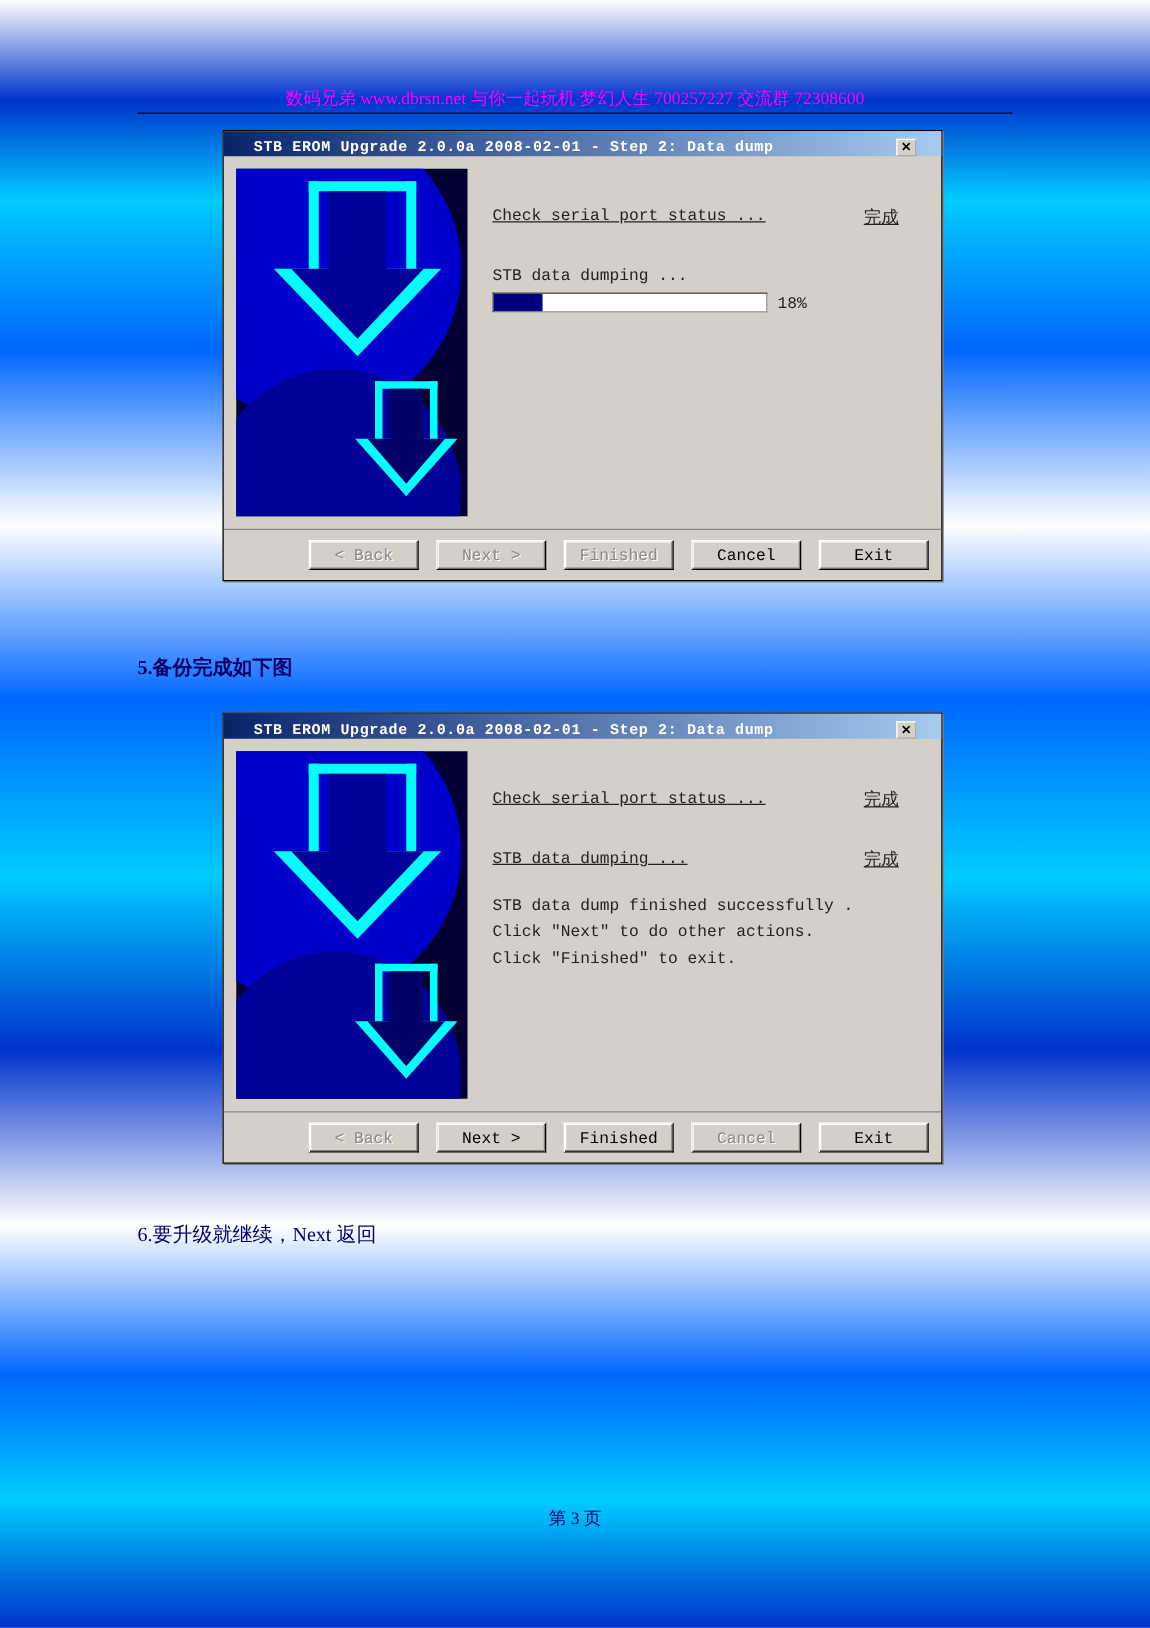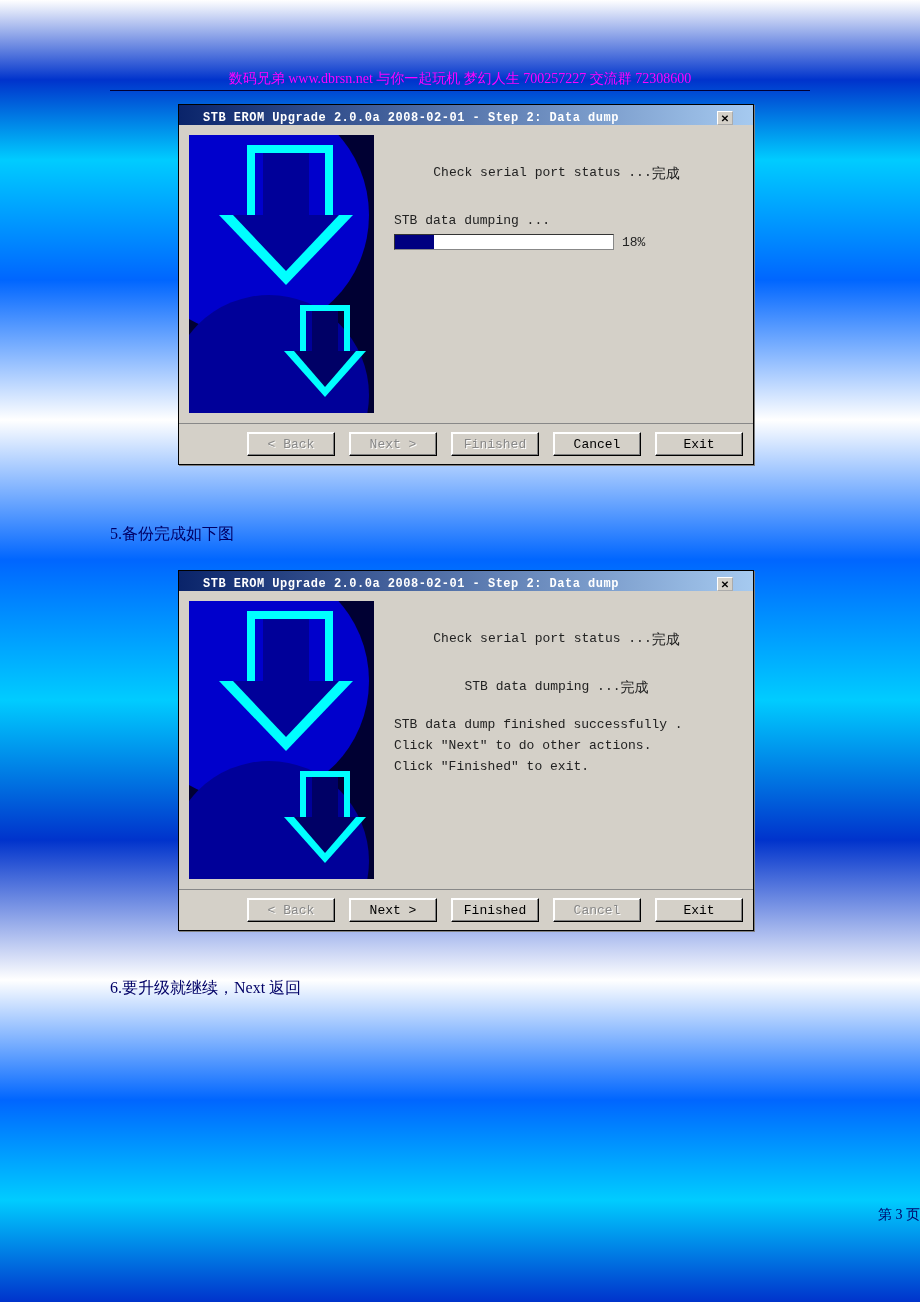--- a/index.html
+++ b/index.html
@@ -97,21 +97,21 @@
 }
 .arrow-small .stem {
   position: absolute; top: 6px; left: 28px; width: 26px; height: 42px;
   background: #000066; z-index: 3;
 }
 .right-pane {
   flex: 1; padding: 10px 4px;
   font-family: "Courier New", monospace; font-size: 13px; color: #222;
 }
 .status-row {
-  display: flex; justify-content: center; margin: 20px 0;
+  display: flex; justify-content: space-between; margin: 20px 0; text-decoration: underline;
 }
 .status-row .done { font-family: SimSun; font-size: 14px; margin-right: 20px; }
 .progress-row { display: flex; align-items: center; gap: 8px; margin-top: 6px; }
 .progress-bar {
   width: 220px; height: 16px; border: 1px inset #888; background: #fff;
   display: flex; align-items: stretch;
 }
 .progress-fill { background: #000080; }
 .msg-line { margin: 6px 0; }
 .btn-row {
@@ -124,21 +124,21 @@
   box-shadow: inset -1px -1px #808080, inset 1px 1px #fff;
   font-family: "Courier New", monospace; font-size: 13px;
   display: flex; align-items: center; justify-content: center;
 }
 .btn.disabled { color: #888; text-shadow: 1px 1px #fff; }
 .caption {
   position: absolute; color: #006; font-family: SimSun;
   font-size: 16px;
 }
 .footer-page {
-  position: absolute; left: 0; right: 0; text-align: right;
+  position: absolute; left: 0; right: 0; text-align: center;
   color: #006; font-size: 14px; font-family: SimSun;
 }
 </style>
 </head>
 <body>
 
 <div class="bg">
   <div class="header">数码兄弟 www.dbrsn.net 与你一起玩机  梦幻人生  700257227   交流群 72308600</div>
   <div class="divider"></div>
 
@@ -176,21 +176,21 @@
     </div>
     <div class="btn-row">
       <div class="btn disabled">&lt; Back</div>
       <div class="btn disabled">Next &gt;</div>
       <div class="btn disabled">Finished</div>
       <div class="btn">Cancel</div>
       <div class="btn">Exit</div>
     </div>
   </div>
 
-  <div class="caption" style="top:524px; left:110px;">5.备份完成如下图</div>
+  <div class="caption" style="top:524px; left:110px;font-weight:bold;">5.备份完成如下图</div>
 
   <div class="dialog" style="top:570px; left:178px; width:576px;">
     <div class="titlebar">
       <span class="titlebar-text">STB EROM Upgrade 2.0.0a 2008-02-01 - Step 2: Data dump</span>
       <div class="close-btn">✕</div>
     </div>
     <div class="dialog-body">
       <div class="left-img">
         <div class="circle1"></div>
           <div class="circle2"></div>

